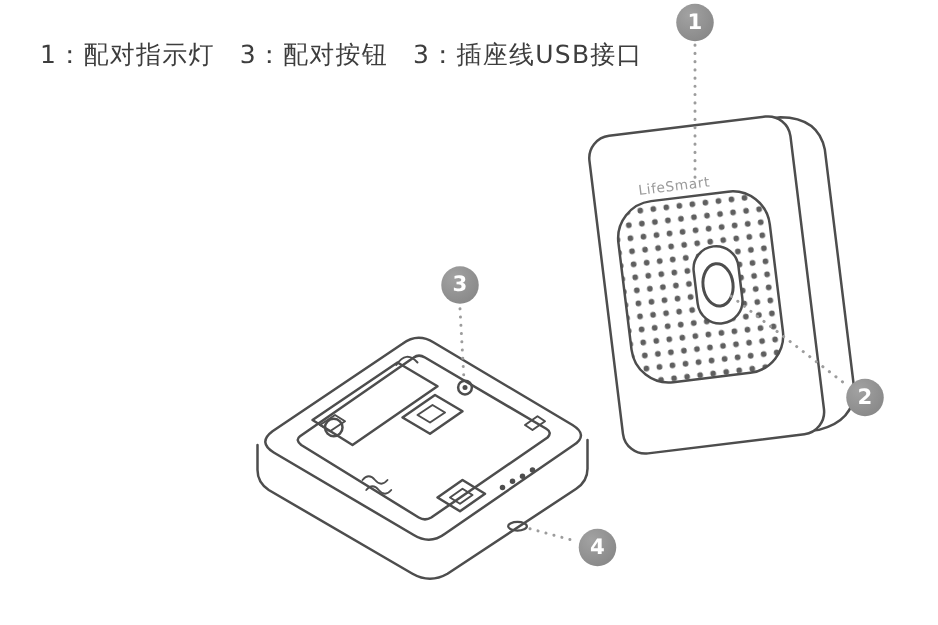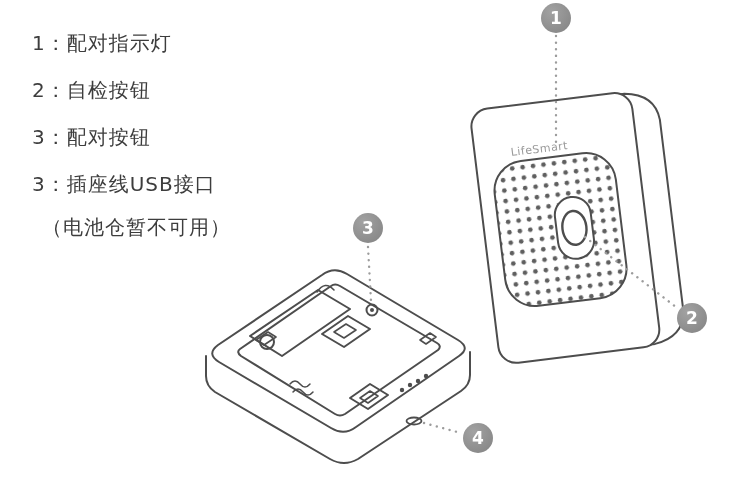--- a/index.html
+++ b/index.html
@@ -14,21 +14,21 @@
     overflow: hidden;
   }
 
   .scene { position: absolute; left: 0; top: 0; }
 
   .legend {
     position: absolute;
     left: 32px;
     top: 30px;
     display: flex;
-    flex-direction: column;
+    flex-direction: row;
     gap: 20px;
     color: #3d3d3d;
     font-size: 20px;
     letter-spacing: 1px;
     line-height: 27px;
   }
   .legend-item.note {
     margin-left: 10px;
     margin-top: -4px;
   }
@@ -116,24 +116,22 @@
     <g stroke="#9c9c9c" stroke-width="2.4" stroke-dasharray="0.1 6.5" stroke-linecap="round" fill="none">
       <line x1="556" y1="36" x2="556" y2="148"></line>
       <line x1="585" y1="237" x2="676" y2="307"></line>
       <line x1="368" y1="247" x2="371" y2="301"></line>
       <line x1="424" y1="423" x2="461" y2="433"></line>
     </g>
   </svg>
 
   <div class="legend">
     <div class="legend-item">1：配对指示灯</div>
-    <div class="legend-item">2：自检按钮</div>
     <div class="legend-item">3：配对按钮</div>
     <div class="legend-item">3：插座线USB接口</div>
-    <div class="legend-item note">（电池仓暂不可用）</div>
   </div>
 
   <div class="badge b1">1</div>
   <div class="badge b2">2</div>
   <div class="badge b3">3</div>
   <div class="badge b4">4</div>
 
 </div>
 
 </body></html>

